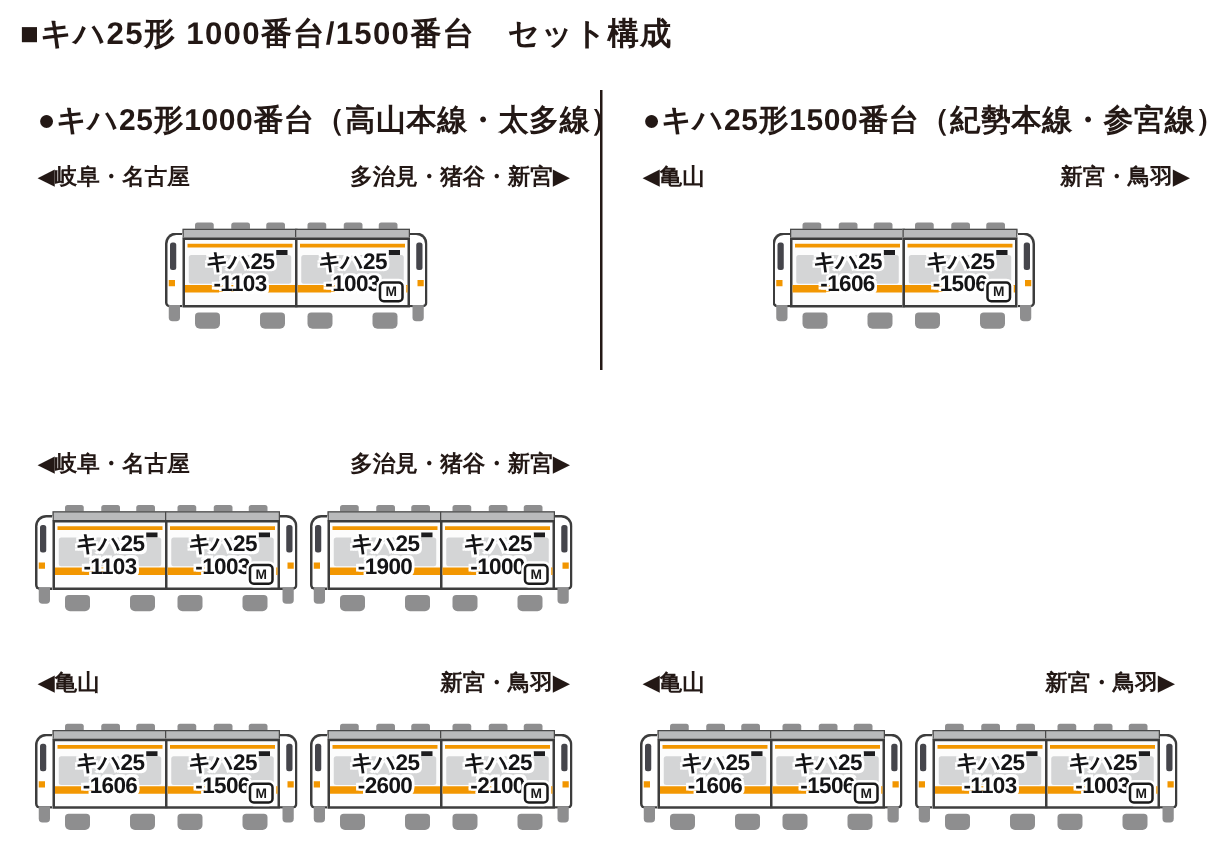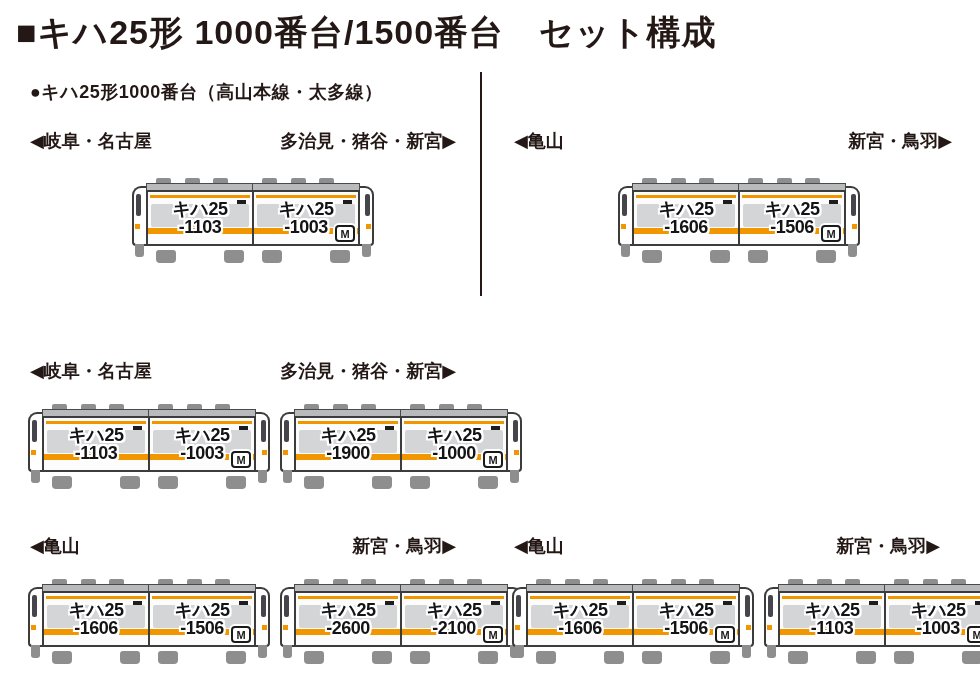--- a/index.html
+++ b/index.html
@@ -4,43 +4,43 @@
 <style>
   :root{
     --orange:#f29600; --ink:#231815; --roof:#b9babb; --vent:#8e8e8f;
     --win:#d4d5d6; --edge:#3c3c3c;
   }
   html,body{margin:0;padding:0;background:#fff;}
   .canvas{
     position:relative; width:980px; height:678px; background:#fff; overflow:hidden;
     font-family:"Liberation Sans","DejaVu Sans",sans-serif; color:var(--ink);
   }
-  .title{position:absolute; margin:0; font-size:34px; font-weight:600; letter-spacing:1px; white-space:nowrap;}
+  .title{position:absolute; margin:0; font-size:25px; font-weight:600; letter-spacing:1px; white-space:nowrap;}
   .t1{left:16px; top:10px;}
   .t2{left:16px; top:305px;}
-  .hdr{position:absolute; font-size:18px; font-weight:bold; white-space:nowrap; letter-spacing:0.5px;}
+  .hdr{position:absolute; font-size:24px; font-weight:bold; white-space:nowrap; letter-spacing:0.5px;}
   .h-left{left:30px; top:80px;}
   .h-right{left:514px; top:80px;}
   .dir-row{position:absolute; display:flex; justify-content:space-between; font-size:18px; font-weight:bold; white-space:nowrap;}
   .dir-set-left{left:30px; top:129px; width:426px;}
   .dir-set-right{left:514px; top:129px; width:438px;}
   .dir-ex1{left:30px; top:359px; width:426px;}
   .dir-ex2{left:30px; top:534px; width:426px;}
   .dir-ex3{left:514px; top:534px; width:426px;}
   .divider{position:absolute; left:480px; top:72px; width:2px; height:224px; background:var(--ink);}
 
   .train{position:absolute; display:flex; gap:10px;}
   .tr-set-left{left:132px; top:178px;}
   .tr-set-right{left:618px; top:178px;}
   .tr-ex1{left:28px; top:404px;}
   .tr-ex2{left:28px; top:579px;}
   .tr-ex3{left:512px; top:579px;}
   .unit{display:flex; align-items:flex-start;}
 
-  .car{position:relative; width:108px; height:87px; flex:0 0 auto;}
+  .car{position:relative; width:92px; height:87px; flex:0 0 auto;}
   .car.joined{margin-left:-2px;}
   .vent{position:absolute; top:0; width:15px; height:7px; background:var(--vent); border-radius:2px 2px 0 0;}
   .roof{position:absolute; top:5px; left:0; right:0; height:8px; background:var(--roof);
         border:1.5px solid #4a4a4a; box-sizing:border-box;}
   .carbody{position:absolute; top:12px; left:0; right:0; height:56px; background:#fcfcfc;
         border:2px solid var(--edge); box-sizing:border-box; z-index:2;}
   .line-top{position:absolute; top:3px; left:2px; right:2px; height:3px; background:var(--orange);}
   .exhaust{position:absolute; top:8px; right:6px; width:9px; height:4px; background:#1d1d1f;}
   .windows{position:absolute; top:12px; left:3px; right:3px; height:23px; background:var(--win); border-radius:2px;}
   .stripe{position:absolute; top:36px; left:0; right:0; height:6px; background:var(--orange);}
@@ -67,20 +67,21 @@
   .nose.left .nose-foot{left:1px;} .nose.right .nose-foot{right:1px;}
 </style>
 </head>
 <body>
 
 <div class="canvas">
 
   <h1 class="title t1">■キハ25形 1000番台/1500番台　セット構成</h1>
 
   <div class="hdr h-left">●キハ25形1000番台（高山本線・太多線）</div>
+  <div class="hdr h-right">●キハ25形1500番台（紀勢本線・参宮線）</div>
 
   <div class="dir-row dir-set-left">
     <span>◀岐阜・名古屋</span>
     <span>多治見・猪谷・新宮▶</span>
   </div>
   <div class="dir-row dir-set-right">
     <span>◀亀山</span>
     <span>新宮・鳥羽▶</span>
   </div>
 

